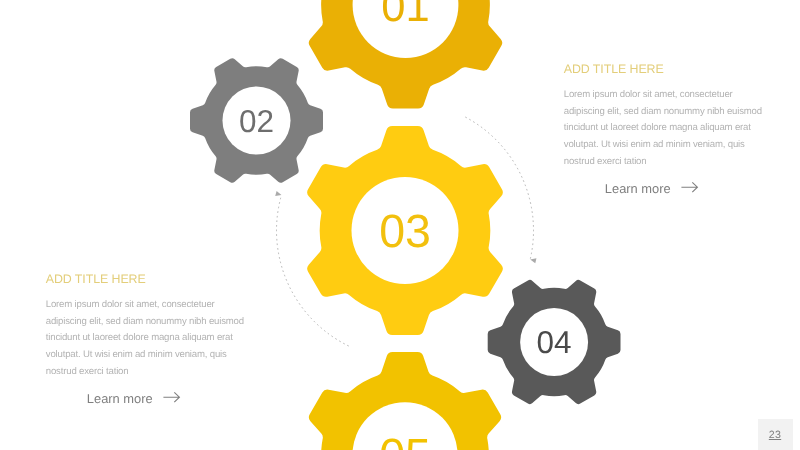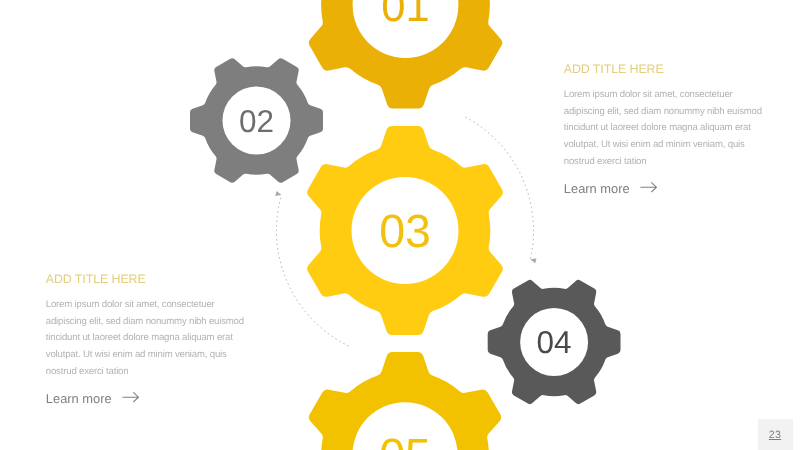--- a/index.html
+++ b/index.html
@@ -14,21 +14,21 @@
   #gearcanvas { position:absolute; left:0; top:0; width:800px; height:450px; }
   .gnum { font-family:"Liberation Sans", sans-serif; font-weight:400; text-anchor:middle; }
   .block { position:absolute; }
   .btitle {
     font-size:12.4px; letter-spacing:-0.08px; font-weight:400;
     white-space:nowrap; line-height:1;
   }
   .bbody { font-size:9.6px; letter-spacing:-0.18px; font-weight:400; }
   .bbody div { line-height:16.8px; white-space:nowrap; }
   .blink { font-size:12.9px; white-space:nowrap; font-weight:400; }
-  .blink .lbl { vertical-align:middle; }
+  .blink .lbl { vertical-align:middle;margin-left:41px; }
   .blink .arrow { display:inline-block; vertical-align:middle; margin-left:10px; margin-bottom:-1px; }
   #pagenum {
     position:absolute; left:757.5px; top:419px; width:35.5px; height:31px;
     font-size:10.6px; letter-spacing:0.3px;
     display:flex; align-items:center; justify-content:center;
     padding-right:0.5px; box-sizing:border-box;
   }
   #block-right { left:563.8px; top:62.5px; width:250px; }
   #block-left  { left:45.8px;  top:272.5px; width:250px; }
   .bbody { margin-top:11.8px; }

